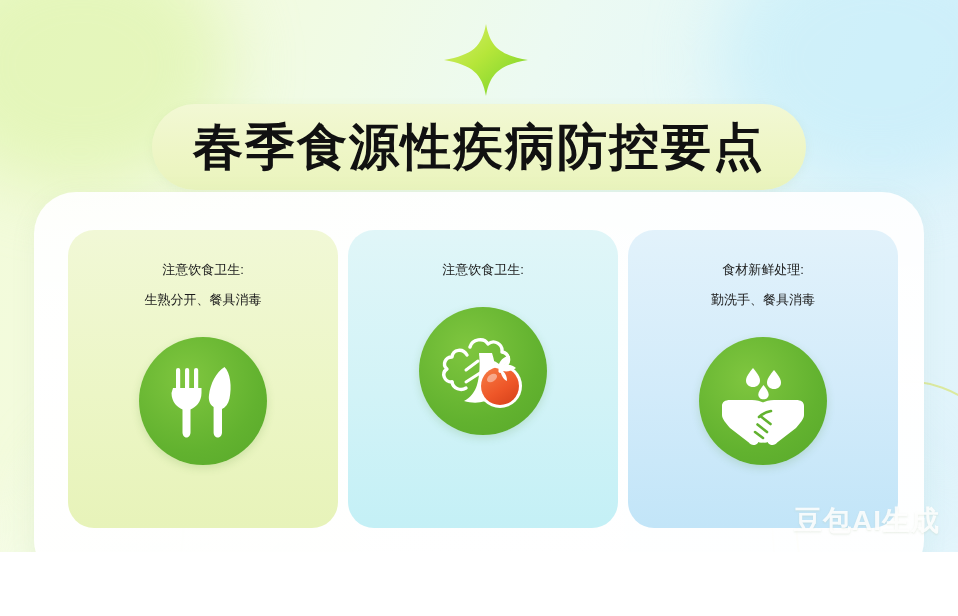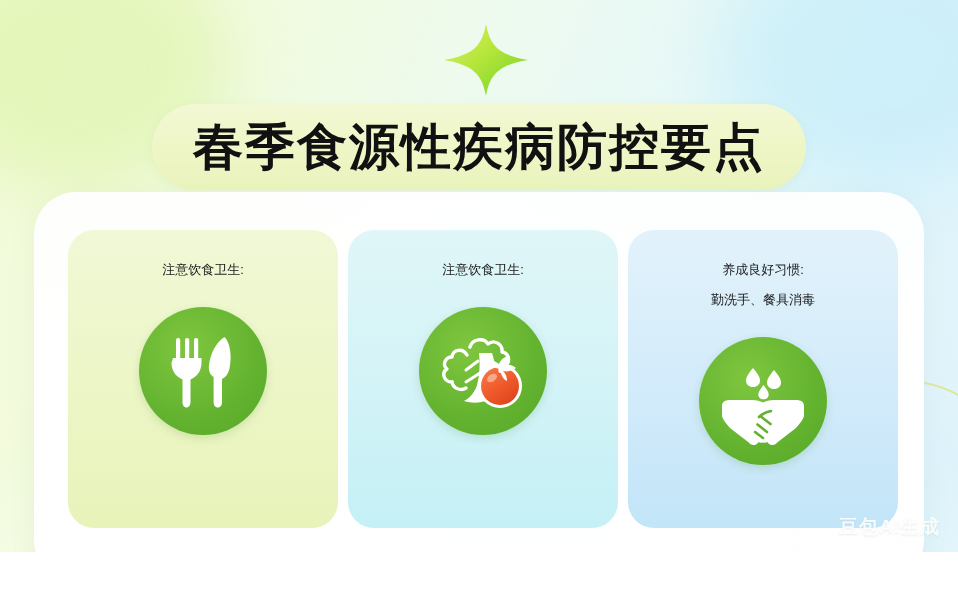--- a/index.html
+++ b/index.html
@@ -169,21 +169,21 @@
     align-items: center;
     justify-content: center;
   }
   .icon-wrap svg { display: block; }
 
   
   .watermark {
     position: absolute;
     right: 18px;
     bottom: 12px;
-    font-size: 19px;
+    font-size: 28px;
     font-weight: bold;
     color: rgba(255,255,255,0.86);
     letter-spacing: 1px;
     text-shadow: 0 1px 2px rgba(170,190,160,0.25);
     white-space: nowrap;
   }
 </style>
 </head>
 <body>
 
@@ -215,20 +215,21 @@
     <span class="title-text">春季食源性疾病防控要点</span>
   </div>
 
   <div class="panel"></div>
 
   <div class="cards">
 
     <div class="card card-1">
       <div class="card-text">
         <span class="line">注意饮食卫生:</span>
+        <span class="line">生熟分开、餐具消毒</span>
       </div>
       <div class="icon-wrap">
         <span>
           <svg viewBox="0 0 86 86" width="86" height="86" aria-hidden="true">
             <g fill="#ffffff">
 
               <rect x="16" y="10" width="4.2" height="26" rx="2.1"></rect>
               <rect x="25" y="10" width="4.2" height="26" rx="2.1"></rect>
               <rect x="34" y="10" width="4.2" height="26" rx="2.1"></rect>
 
@@ -278,21 +279,21 @@
               <path d="M63 44 c-6-1-10-4-13-8 c5-1 9 0 12 3 c2-5 6-8 11-8 c-1 4-3 7-6 9 c5-1 9 0 12 3 c-4 3-9 4-13 3 c3 3 4 6 4 10 c-4-2-6-6-7-12 z"></path>
             </g>
             <rect x="61.5" y="40" width="3.4" height="8" rx="1.7" fill="#ffffff"></rect>
           </svg>
         </span>
       </div>
     </div>
 
     <div class="card card-3">
       <div class="card-text">
-        <span class="line">养成良好习惯:</span>
+        <span class="line">食材新鲜处理:</span>
         <span class="line">勤洗手、餐具消毒</span>
       </div>
       <div class="icon-wrap">
         <span>
           <svg viewBox="0 0 94 94" width="94" height="94" aria-hidden="true">
             <g fill="#ffffff">
 
               <path d="M37 14 c4 5 7 9 7 12.5 c0 4-3 6.5-7 6.5 s-7-2.5-7-6.5 C30 23 33 19 37 14 Z"></path>
               <path d="M58 16 c4 5 7 9 7 12.5 c0 4-3 6.5-7 6.5 s-7-2.5-7-6.5 C51 25 54 21 58 16 Z"></path>
               <path d="M47.5 31 c3 4 5.2 6.8 5.2 9.4 c0 3-2.3 4.9-5.2 4.9 s-5.2-1.9-5.2-4.9 C42.3 37.8 44.5 35 47.5 31 Z"></path>

